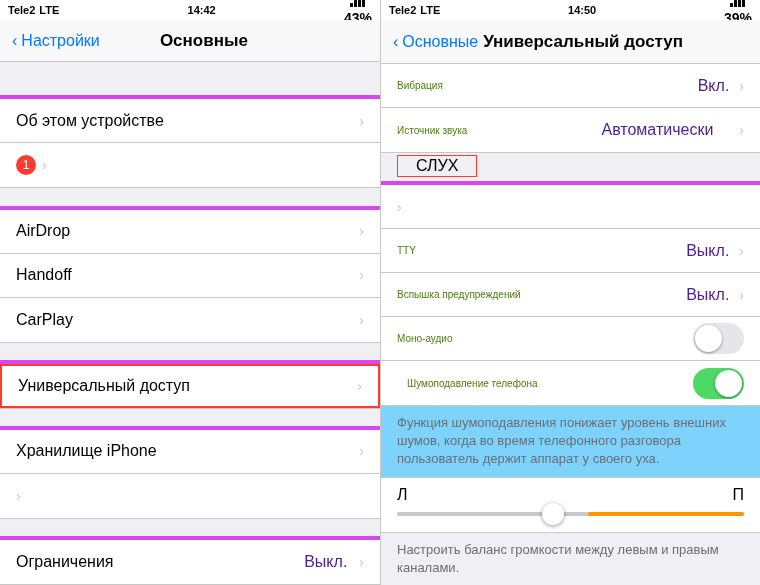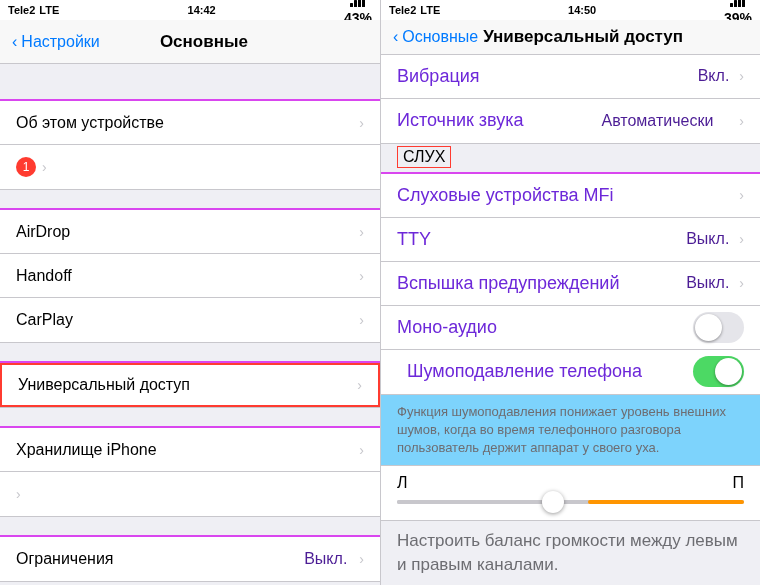--- a/index.html
+++ b/index.html
@@ -64,21 +64,21 @@
       height: 35px;
       background: #efeff4;
     }
     .section-gap-small {
       height: 18px;
       background: #efeff4;
     }
 
     .list-group {
       background: #fff;
-      border-top: 2px solid #d946ef;
+      border-top: 4px solid #d946ef;
       border-bottom: 1px solid #c8c7cc;
     }
 
     .list-item {
       height: 44px;
       display: flex;
       align-items: center;
       justify-content: space-between;
       padding: 0 16px;
       border-bottom: 1px solid #c8c7cc;
@@ -143,39 +143,39 @@
       height: 28px;
       background: #efeff4;
       display: flex;
       align-items: flex-end;
       padding: 0 16px 4px;
     }
     .section-header-highlighted {
       background: #efeff4;
       border: 1.5px solid #ff3b30;
       display: inline-block;
-      padding: 1px 5px;
+      padding: 1px 18px;
     }
 
     .right-list-item {
       height: 44px;
       display: flex;
       align-items: center;
       justify-content: space-between;
       padding: 0 16px;
       border-bottom: 1px solid #c8c7cc;
       background: #fff;
       cursor: pointer;
     }
     .right-list-item:last-child {
       border-bottom: none;
     }
     .right-list-item-label {
-      font-size: 18px;
-      color: #6d28d9;
+      font-size: 10px;
+      color: #4d7c0f;
     }
     .right-item-value {
       font-size: 16px;
       color: #4c1d95;
       margin-right: 6px;
     }
 
     
     .toggle {
       width: 51px;
@@ -259,21 +259,21 @@
       width: 22px;
       height: 22px;
       background: #fff;
       border-radius: 50%;
       box-shadow: 0 1px 4px rgba(0,0,0,0.4);
     }
 
     .balance-desc {
       background: #efeff4;
       padding: 8px 16px;
-      font-size: 17px;
+      font-size: 13px;
       color: #6d6d72;
       line-height: 1.4;
     }
   </style>
 </head>
 <body>
 
 <div class="left-panel">
 
   <div class="status-bar">
@@ -421,21 +421,20 @@
       </div>
     </div>
   </div>
 
   <div class="section-header" style="padding:6px 16px 4px;">
     <span class="section-header-highlighted">СЛУХ</span>
   </div>
 
   <div class="list-group">
     <div class="right-list-item">
-      <span class="right-list-item-label">Слуховые устройства MFi</span>
       <span class="chevron">›</span>
     </div>
     <div class="right-list-item">
       <span class="right-list-item-label">TTY</span>
       <div style="display:flex;align-items:center;gap:4px;">
         <span class="right-item-value">Выкл.</span>
         <span class="chevron">›</span>
       </div>
     </div>
     <div class="right-list-item">

